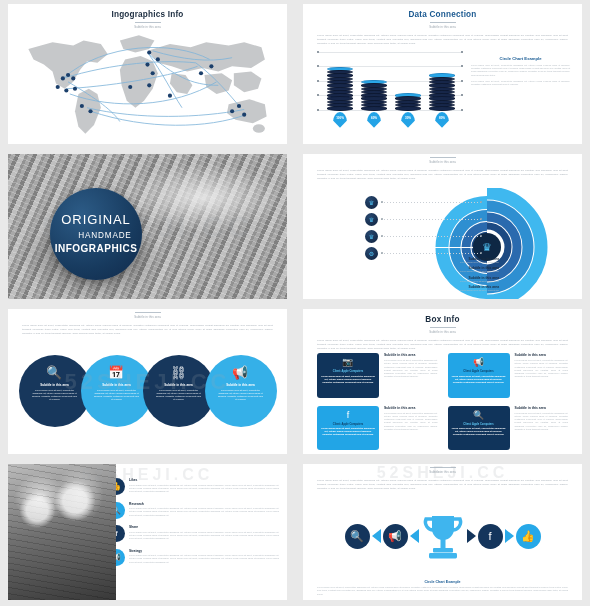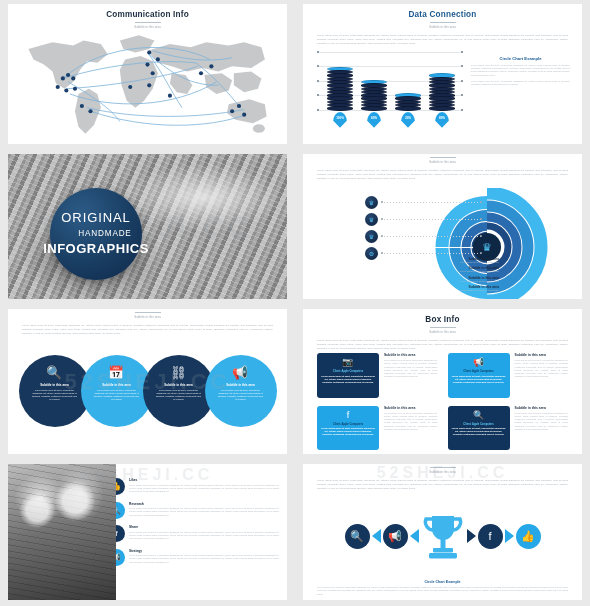--- a/index.html
+++ b/index.html
@@ -127,21 +127,21 @@
     position: absolute; left: 42px; top: 34px;
     width: 92px; height: 92px; border-radius: 50%;
     background: radial-gradient(circle at 34% 28%, #2c5b86, #173a5e 62%, #10294a);
     display: flex; flex-direction: column;
     align-items: center; justify-content: center;
     color: #fff; text-align: center; line-height: 1.45;
     box-shadow: 0 2px 10px rgba(0,0,0,.3);
   }
   .hero-badge .l1 { font-size: 13px; letter-spacing: .9px; }
   .hero-badge .l2 { font-size: 8.2px; letter-spacing: .8px; margin-left: 18px; }
-  .hero-badge .l3 { font-size: 13px; font-weight: bold; letter-spacing: .5px; text-align: right; }
+  .hero-badge .l3 { font-size: 10px; font-weight: bold; letter-spacing: .5px; text-align: right; }
 
   
   .ci-stage { position: absolute; left: 0; right: 0; top: 38px; bottom: 2px; }
   .ci-left { position: absolute; left: 62px; top: 2px; width: 120px; }
   .ci-row { display: flex; align-items: center; height: 17px; }
   .ci-bullet {
     width: 13px; height: 13px; border-radius: 50%;
     background: radial-gradient(circle at 35% 28%, #26466e, #10233f);
     display: flex; align-items: center; justify-content: center;
     color: #4fc0f2; font-size: 6px;
@@ -267,21 +267,21 @@
     letter-spacing: 4px; white-space: nowrap;
   }
 </style>
 </head>
 <body>
 
 <div class="grid">
 
   <div class="slide">
     <div class="sheet">
-      <div class="title">Communication Info</div>
+      <div class="title">Ingographics Info</div>
       <div class="rule"></div>
       <div class="subtitle">Subtitle in this area</div>
       <div class="map-wrap">
         <svg class="map-svg" viewBox="0 0 300 130" preserveAspectRatio="xMidYMid meet">
           <g fill="#c6c8ca">
             <path d="M12 28 L40 20 L64 24 L76 18 L96 22 L104 34 L92 44 L80 42 L72 52 L64 66 L54 74 L44 68 L40 54 L30 46 L18 40 Z"></path>
             <path d="M70 80 L82 74 L92 80 L96 96 L88 116 L78 126 L70 118 L66 100 Z"></path>
             <path d="M118 18 L140 12 L158 18 L152 28 L136 32 L122 28 Z"></path>
             <path d="M124 40 L142 36 L156 42 L162 56 L156 74 L146 88 L136 96 L126 88 L120 70 L118 52 Z"></path>
             <path d="M150 30 L176 22 L200 26 L218 20 L244 24 L262 20 L282 26 L286 40 L270 50 L248 48 L232 54 L214 50 L196 54 L178 48 L162 44 Z"></path>

